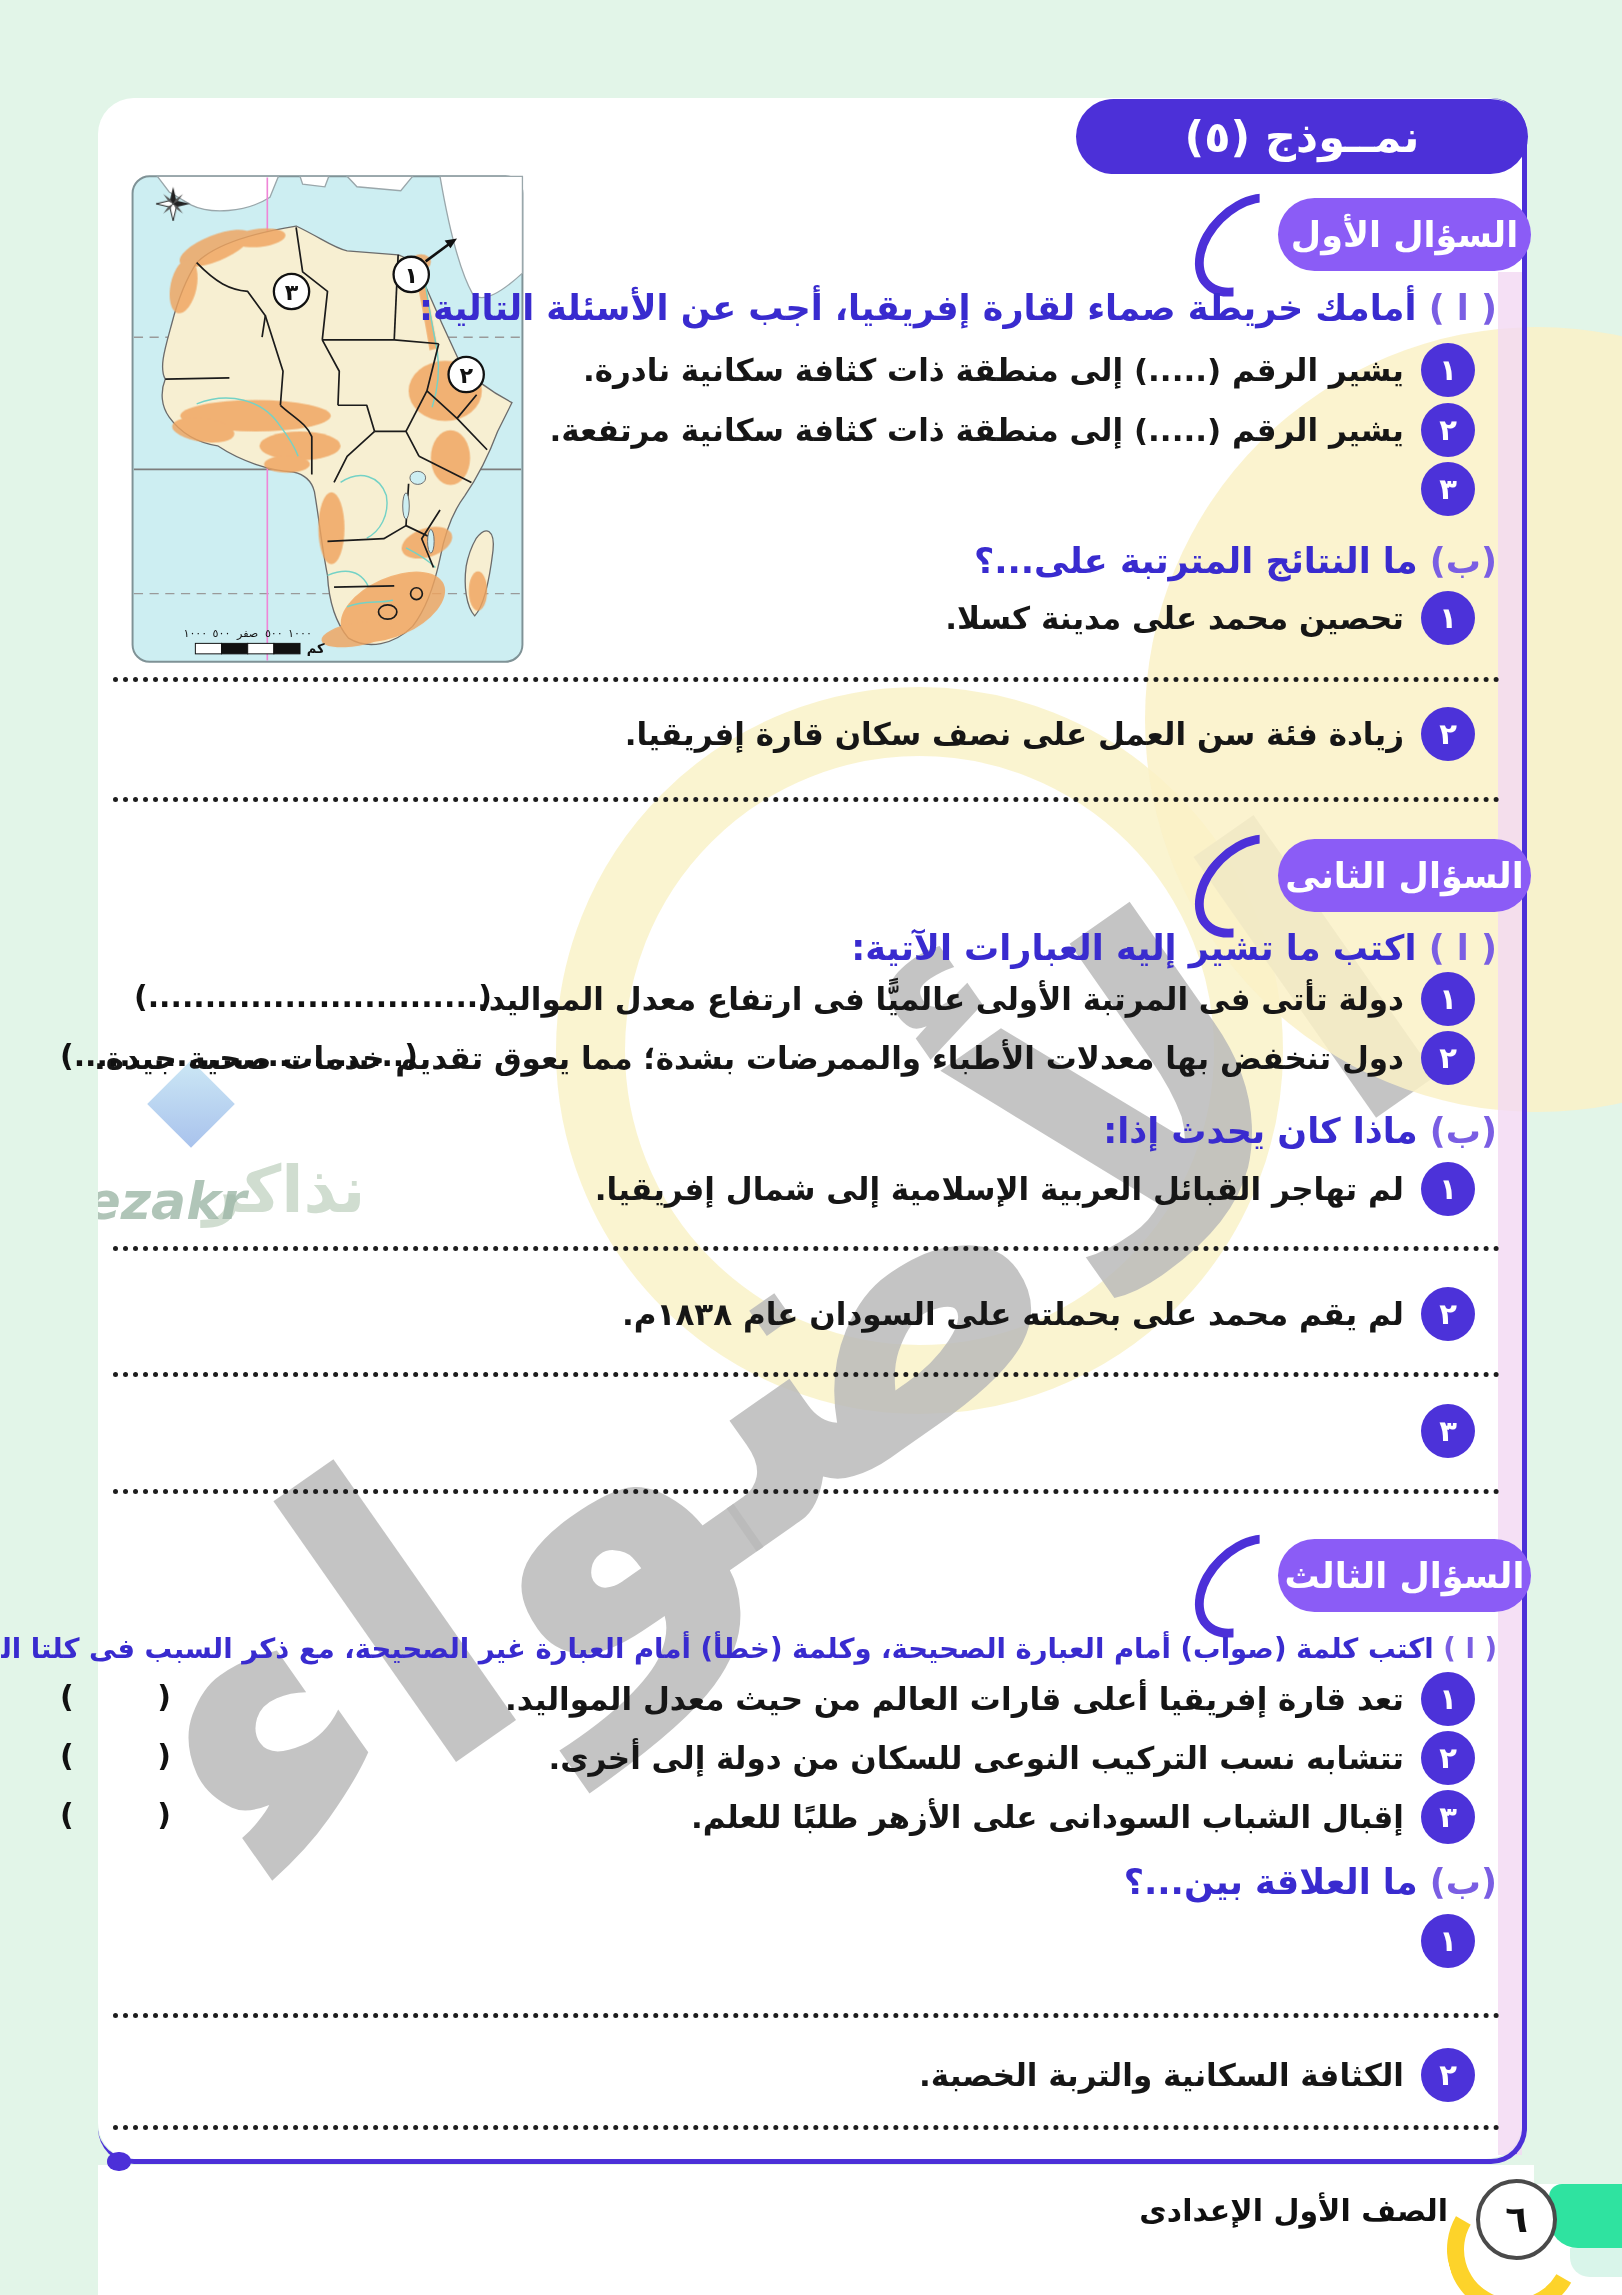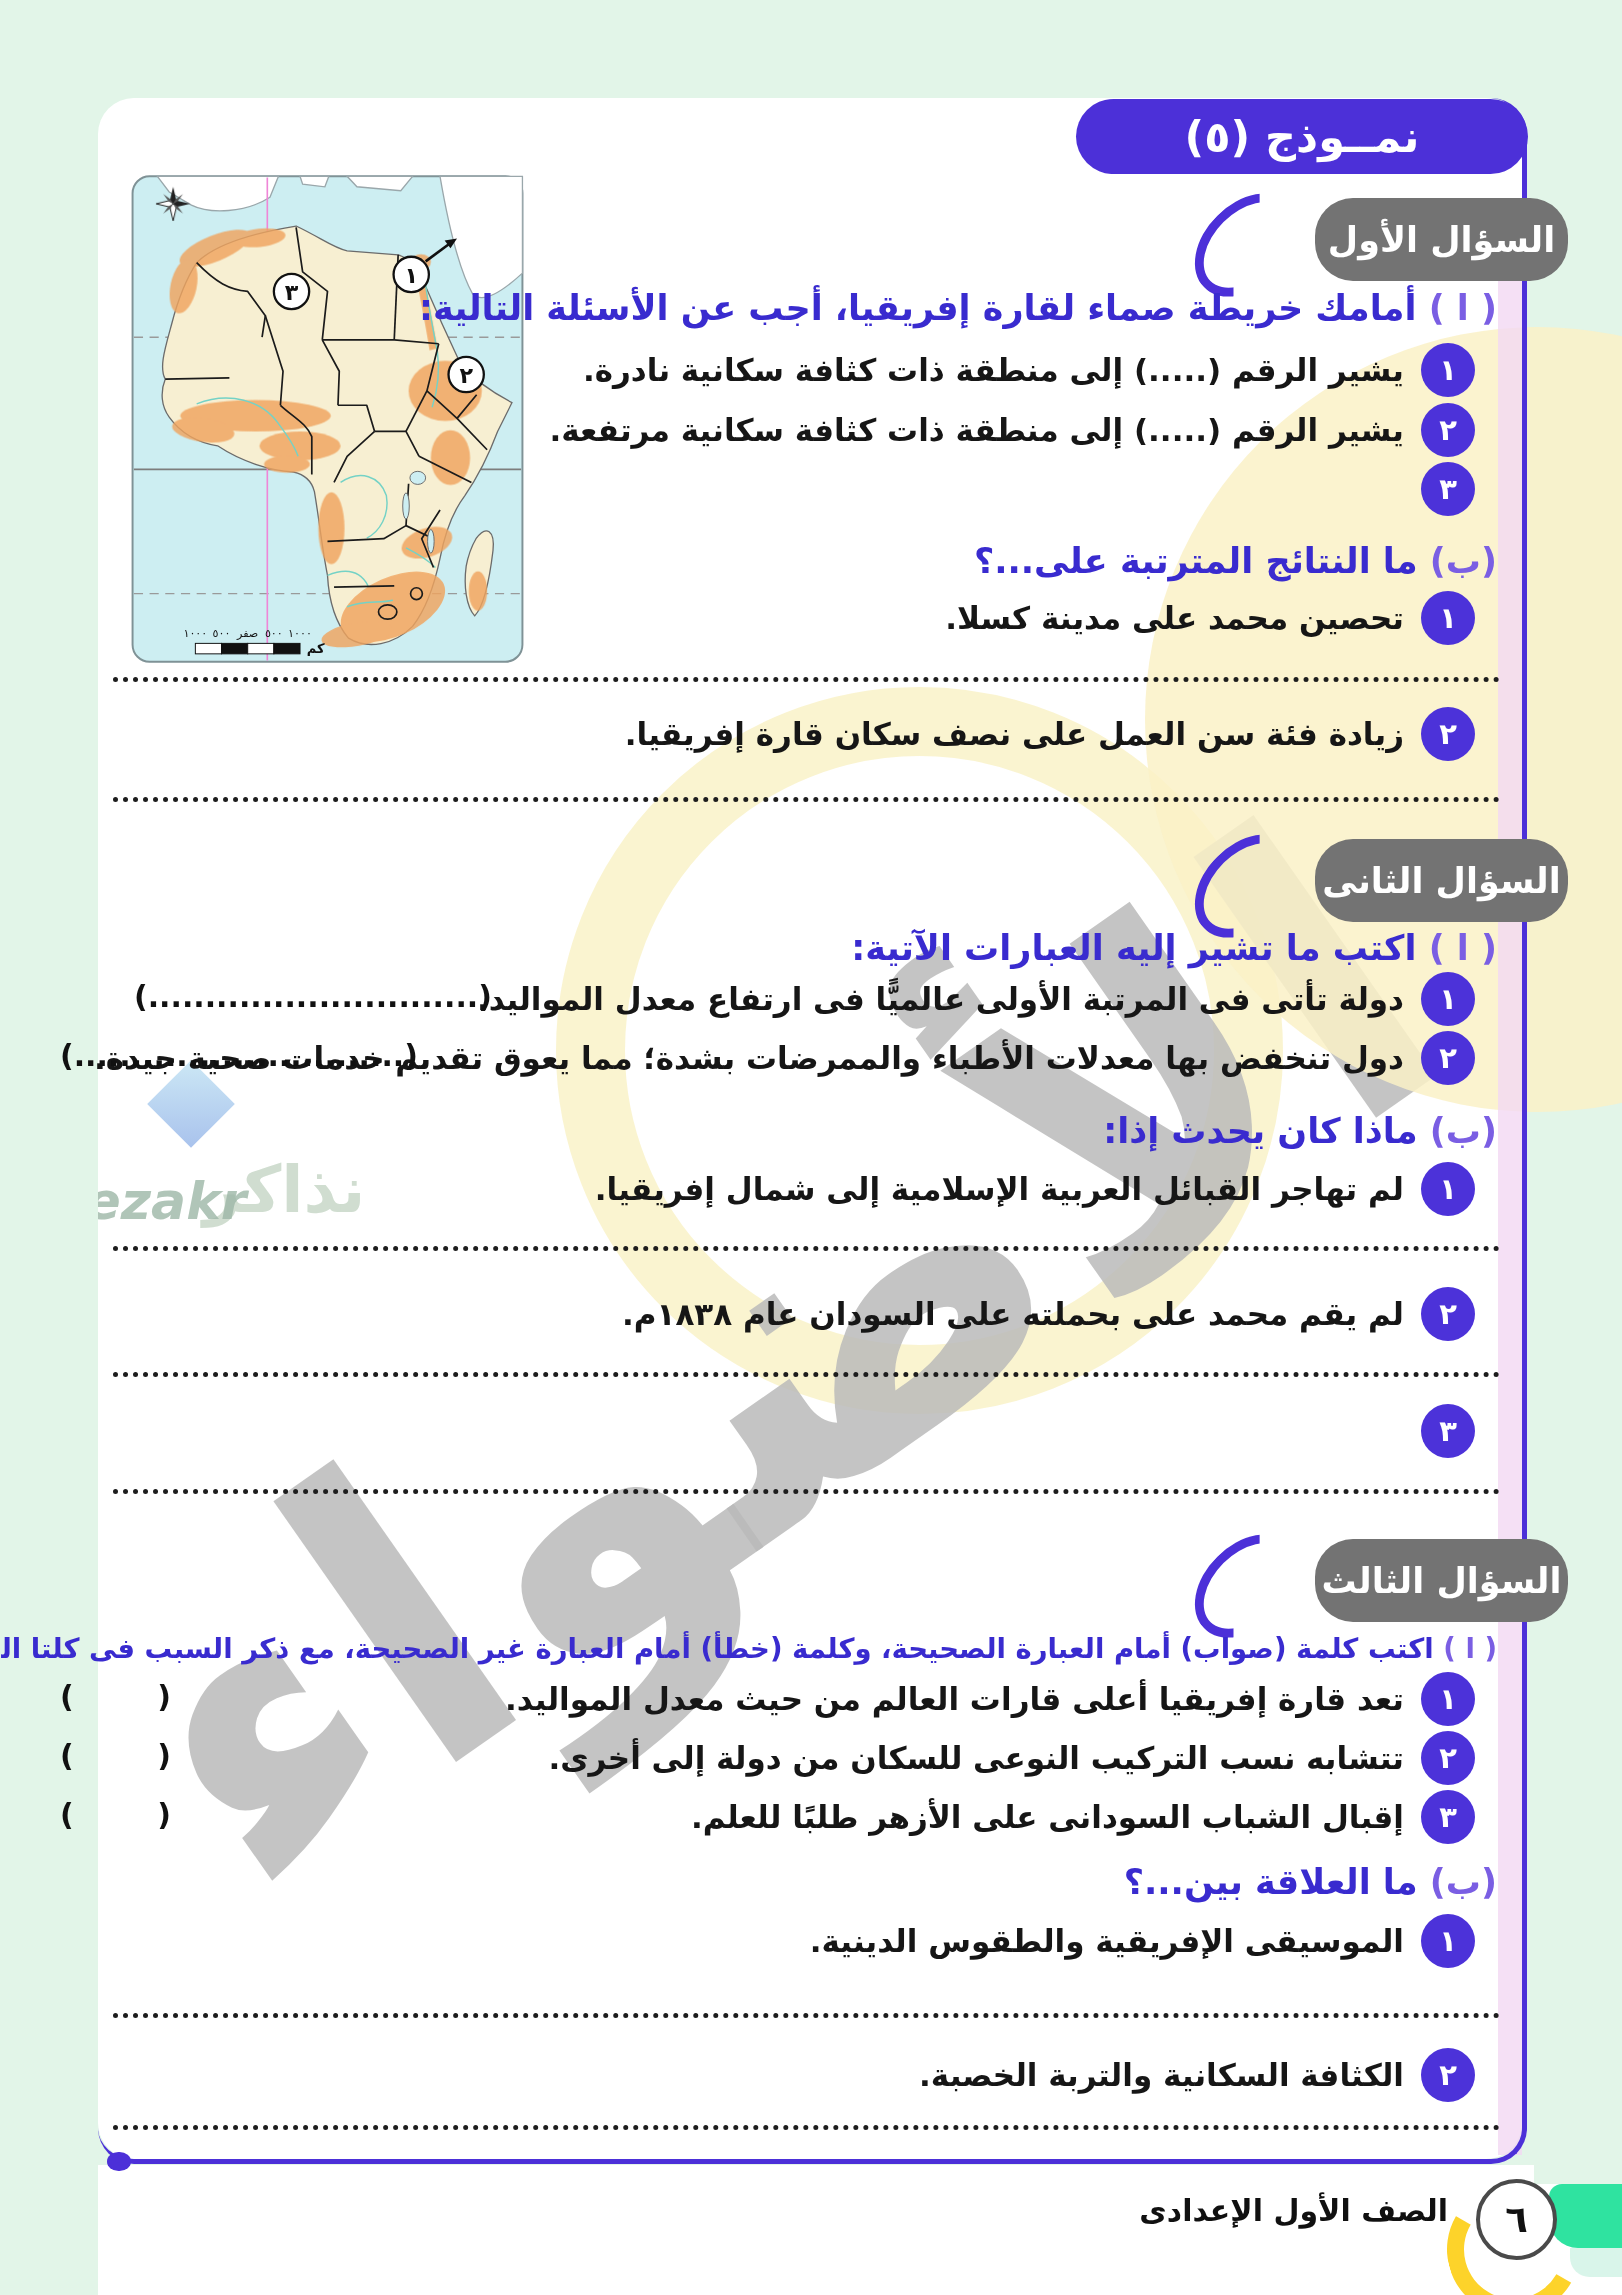--- a/index.html
+++ b/index.html
@@ -36,21 +36,21 @@
         background:linear-gradient(135deg,#8ecbe9,#3f78d6);opacity:.45;transform:rotate(45deg);}
   .wm-brand-ar{position:absolute;left:105px;top:1054px;font-size:65px;font-weight:700;
         color:#c8d8c8;opacity:.85;direction:rtl;}
   .wm-brand-en{position:absolute;left:-56px;top:1073px;font-size:52px;font-weight:700;font-style:italic;
         color:#9db7a7;opacity:.8;direction:ltr;}
 
   
   .model-badge{position:absolute;left:1076px;top:99px;width:452px;height:75px;
         background:#4c30d8;border-radius:38px;color:#fff;font-size:43px;font-weight:700;
         display:flex;align-items:center;justify-content:center;z-index:7;}
-  .qbadge{position:absolute;left:1315px;width:253px;height:83px;background:#737373;
+  .qbadge{position:absolute;left:1278px;width:253px;height:73px;background:#8b5cf6;
         border-radius:38px;color:#fff;display:flex;align-items:center;justify-content:center;
         font-size:35px;font-weight:700;z-index:7;}
   .qbracket{position:absolute;left:1205px;width:65px;height:102px;
         border:9.2px solid #4c30d8;border-radius:50%;
         border-right-color:transparent;border-top-color:transparent;
         transform:rotate(45deg);z-index:7;}
   .hrow{position:absolute;right:126px;direction:rtl;font-size:35px;font-weight:700;
         color:#392bcf;white-space:nowrap;z-index:7;}
   .hrow .tag{color:#7a5ee3;}
   .hrow.small{font-size:27.5px;}
@@ -319,21 +319,20 @@
 </div>
 <div class="ans" style="left:60px;top:1797px;">(&nbsp;&nbsp;&nbsp;&nbsp;&nbsp;&nbsp;&nbsp;&nbsp;)</div>
 
 <div class="hrow" style="top:1862px;text-align:right;">
   <span class="tag">(ب)</span>
   <span>ما العلاقة بين...؟</span>
 </div>
 
 <div class="row" style="top:1913px;">
   <span class="bullet">١</span>
-  <span class="itext">الموسيقى الإفريقية والطقوس الدينية.</span>
 </div>
 <div class="dotline" style="top:2013px;"></div>
 <div class="row" style="top:2047px;">
   <span class="bullet">٢</span>
   <span class="itext">الكثافة السكانية والتربة الخصبة.</span>
 </div>
 <div class="dotline" style="top:2125px;"></div>
 
 <div class="footer-band"></div>
 <div class="footer-band2"></div>

